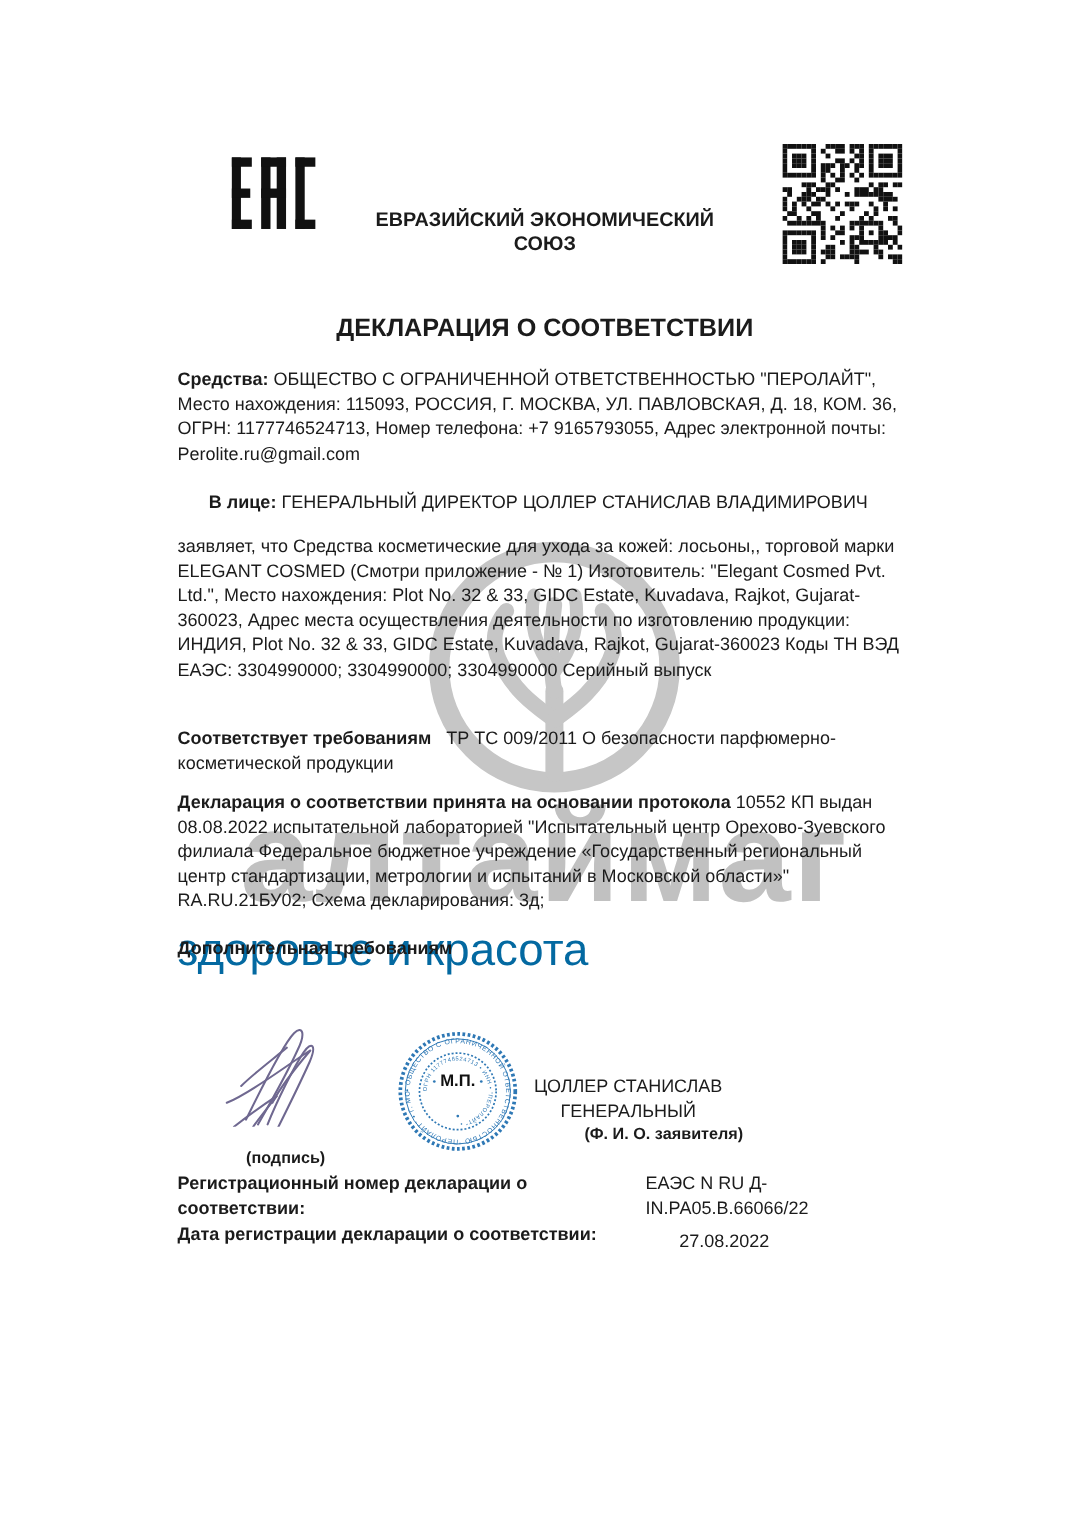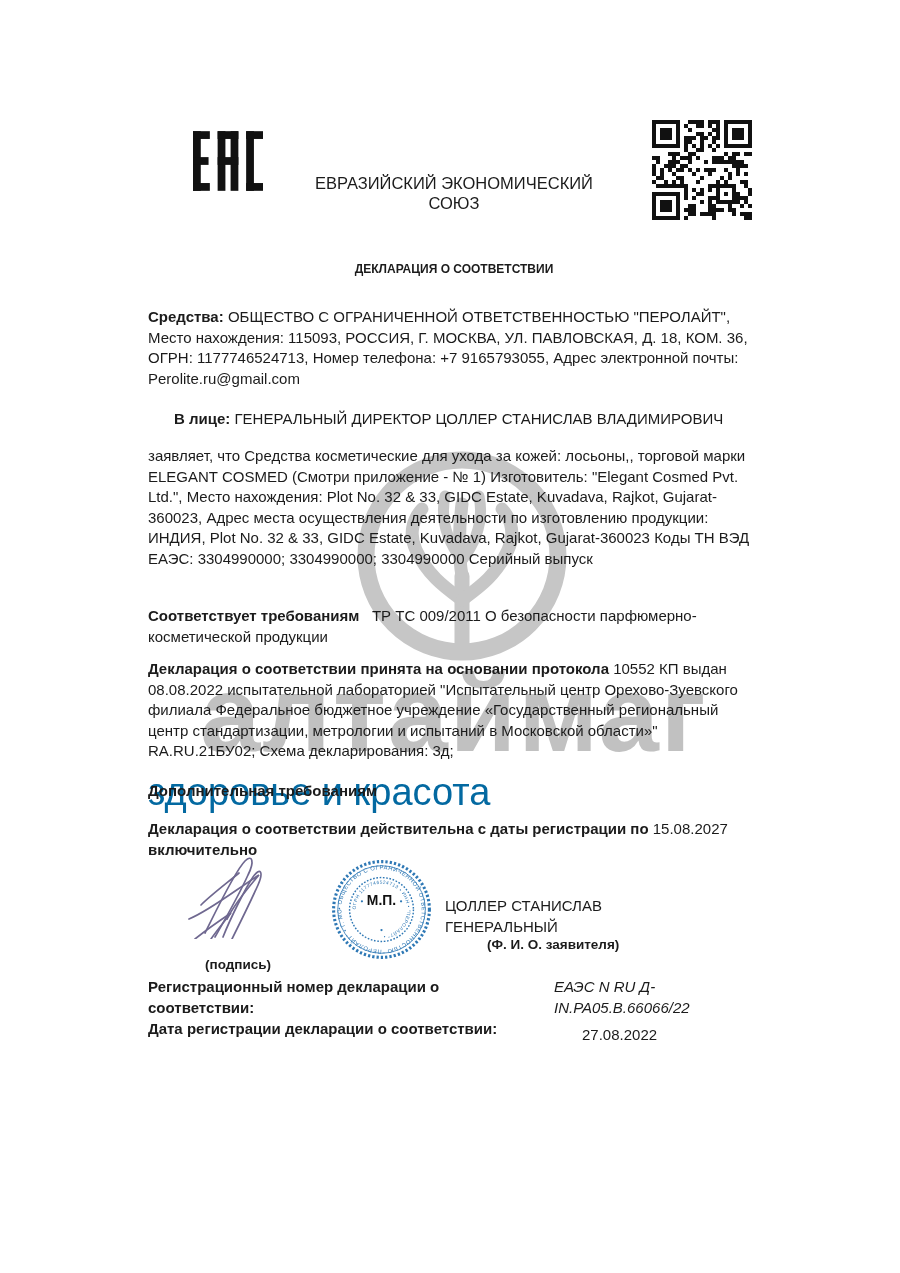--- a/index.html
+++ b/index.html
@@ -20,54 +20,54 @@
   .wm-tagline {
     position:absolute; left:148px; top:772px; width:612px;
     text-align:left; font-size:38px; line-height:1.1; color:#0369a1;
     white-space:nowrap;
   }
   
   .content { position:absolute; inset:0; z-index:1; }
   .eac-logo { position:absolute; left:193px; top:128px; width:70px; height:66px; }
   .union-title {
     position:absolute; left:148px; top:174px; width:612px;
-    text-align:center; font-weight:normal; font-size:16.5px; line-height:19.5px;
+    text-align:center; font-weight:bold; font-size:16.5px; line-height:19.5px;
   }
   .qr { position:absolute; left:652px; top:120px; width:100px; height:100px; }
   .doc-title {
     position:absolute; left:148px; top:262px; width:612px;
-    text-align:center; font-weight:bold; font-size:12px;
+    text-align:center; font-weight:bold; font-size:21px;
   }
   .para {
     position:absolute; left:148px; width:614px;
     font-size:15px; line-height:20.6px;
   }
   .p-applicant   { top:307px; }
   .p-person      { top:409px;margin-left:26px; }
   .p-declares    { top:446px; }
   .p-compliance  { top:606px; }
   .p-basis       { top:659px; }
   .p-addinfo     { top:781px; font-weight:bold; }
   .p-validity    { top:819px; }
   .gap2 { letter-spacing:0; white-space:pre; }
   
   .sig-svg   { position:absolute; left:175px; top:855px; width:128px; height:84px; }
   .sig-cap   { position:absolute; left:205px; top:933px; font-weight:bold; font-size:13.5px;margin-top:24px; }
   .stamp-svg { position:absolute; left:330px; top:858px; width:103px; height:103px; }
-  .name-blk  { position:absolute; left:445px; top:896px; font-size:15px; line-height:20.5px; }
+  .name-blk  { position:absolute; left:445px; top:896px; font-size:15px; line-height:20.5px;text-align:center; }
   .name-cap  { position:absolute; left:487px; top:937px; font-weight:bold; font-size:13.5px; }
   
   .reg {
     position:absolute; left:148px; top:976px; width:614px;
-    display:grid; grid-template-columns:390px 1fr; column-gap:16px;
+    display:grid; grid-template-columns:390px 1fr; column-gap:0;
     font-size:15px; line-height:21px;
   }
   .reg-label { font-weight:bold; }
   .reg-value { font-weight:normal; }
-  .reg-value.num { max-width:160px;font-style:italic; }
+  .reg-value.num { max-width:160px; }
   .reg-value.date { padding-top:6px;margin-left:28px; }
 </style>
 </head>
 <body>
 
 <div class="page">
 
   <div class="wm-layer">
     <svg class="wm-tree" viewBox="-112 -112 224 224" fill="none" stroke="#c6c6c6" stroke-linecap="round">
       <circle cx="0" cy="0" r="96" stroke-width="17"></circle>
@@ -415,21 +415,20 @@
     <p class="para p-person"><b>В лице:</b> <span>ГЕНЕРАЛЬНЫЙ ДИРЕКТОР ЦОЛЛЕР СТАНИСЛАВ ВЛАДИМИРОВИЧ</span></p>
 
     <p class="para p-declares"><span>заявляет, что Средства косметические для ухода за кожей: лосьоны,, торговой марки ELEGANT COSMED  (Смотри приложение - № 1) Изготовитель: "Elegant Cosmed Pvt. Ltd.", Место нахождения: Plot No. 32 &amp; 33, GIDC Estate, Kuvadava, Rajkot, Gujarat-360023, Адрес места осуществления деятельности по изготовлению продукции: ИНДИЯ, Plot No. 32 &amp; 33, GIDC Estate, Kuvadava, Rajkot, Gujarat-360023 Коды ТН ВЭД ЕАЭС: 3304990000; 3304990000; 3304990000 Серийный выпуск</span></p>
 
     <p class="para p-compliance"><b>Соответствует требованиям</b><span class="gap2">   </span><span>ТР ТС 009/2011 О безопасности парфюмерно-косметической продукции</span></p>
 
     <p class="para p-basis"><b>Декларация о соответствии принята на основании протокола</b> <span>10552 КП выдан 08.08.2022  испытательной лабораторией "Испытательный центр Орехово-Зуевского филиала Федеральное бюджетное учреждение «Государственный региональный центр стандартизации, метрологии и испытаний в Московской области»" RA.RU.21БУ02; Схема декларирования: 3д;</span></p>
 
     <p class="para p-addinfo">Дополнительная требованиям</p>
 
-    <p class="para p-validity"><b>Декларация о соответствии действительна с даты регистрации по</b> <span>15.08.2027</span> <b>включительно</b></p>
 
     <svg class="sig-svg" viewBox="0 0 128 84" fill="none" stroke="#6f6890" stroke-width="1.7" stroke-linecap="round">
       <path d="M30,78 C40,58 60,16 70,6 C77,-1 80,6 73,20 C62,44 48,68 40,82"></path>
       <path d="M14,64 C34,56 62,34 84,20 C72,34 58,52 52,64"></path>
       <path d="M48,82 C56,62 70,34 78,22 C85,12 89,16 83,30 C74,50 62,74 56,86"></path>
       <path d="M20,84 C30,76 44,66 56,58 C48,68 40,78 36,84"></path>
       <path d="M26,50 C36,40 52,28 64,18"></path>
     </svg>
     <div class="sig-cap">(подпись)</div>
 

